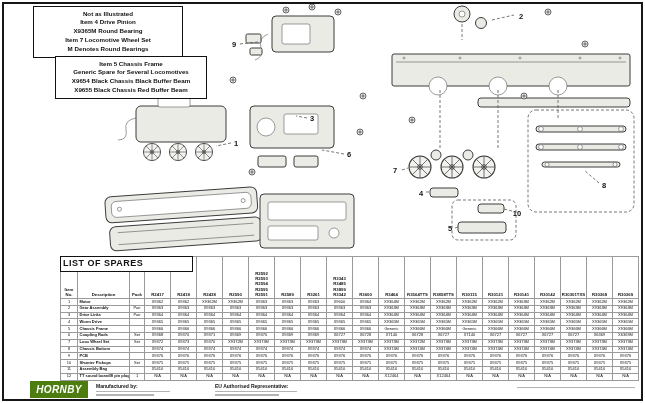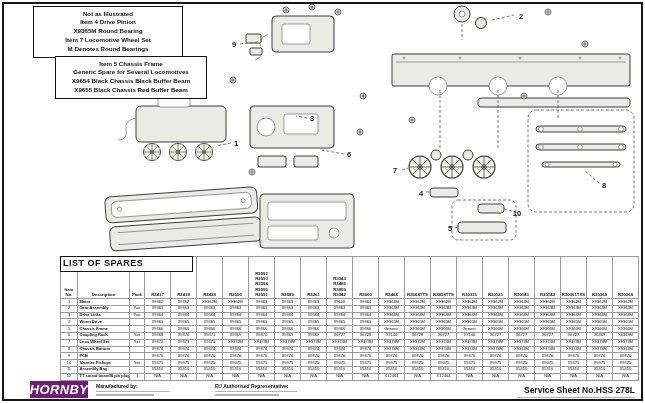--- a/index.html
+++ b/index.html
@@ -26,22 +26,22 @@
   #spares-table th{vertical-align:bottom;font-weight:bold;font-size:4.3px;line-height:1.25;white-space:pre-line;
                    height:42px;border:0.5px solid #9a9a9a;padding:0.5px 0;overflow:hidden;text-align:center}
   #spares-table td{font-size:4px;line-height:1.2;text-align:center;border:0.5px solid #9a9a9a;
                    padding:0.5px 0;white-space:nowrap;overflow:hidden}
   #spares-table td.desc{text-align:left;padding-left:1.5px;font-weight:bold}
 
   .footer-label{position:absolute;font-size:5px;font-weight:bold;z-index:6}
   #mfg{left:96px;top:383px}
   #eu{left:215px;top:383px}
   .bar{height:1.6px;background:#b3b3b3;margin-top:1.8px}
-  #logo{position:absolute;left:30px;top:381px;width:58px;height:17px;background:#701a75;color:#fff;
-        font-weight:bold;font-style:italic;font-size:13px;display:flex;align-items:center;justify-content:center;
+  #logo{position:absolute;left:30px;top:381px;width:58px;height:17px;background:#4d7c0f;color:#fff;
+        font-weight:bold;font-style:italic;font-size:10px;display:flex;align-items:center;justify-content:center;
         letter-spacing:0.4px;z-index:6}
   #sheet{position:absolute;right:10px;top:385px;font-size:8.5px;font-weight:bold;text-align:right;z-index:6}
   #sheet .bar{width:118px;margin-left:auto}
 </style>
 </head>
 <body>
 
 <div class="frame"></div>
 
 <svg id="diagram" width="645" height="254" viewBox="0 0 645 254">
@@ -549,15 +549,14 @@
   <span>Manufactured by:</span>
   <div class="bar" style="width:74px"></div>
   <div class="bar" style="width:58px"></div>
 </div>
 <div class="footer-label" id="eu">
   <span>EU Authorised Representative:</span>
   <div class="bar" style="width:82px"></div>
   <div class="bar" style="width:64px"></div>
 </div>
 <div id="sheet">
-  <span>Service Sheet No.HSS 278L</span>
   <div class="bar"></div>
 </div>
 
 </body></html>

